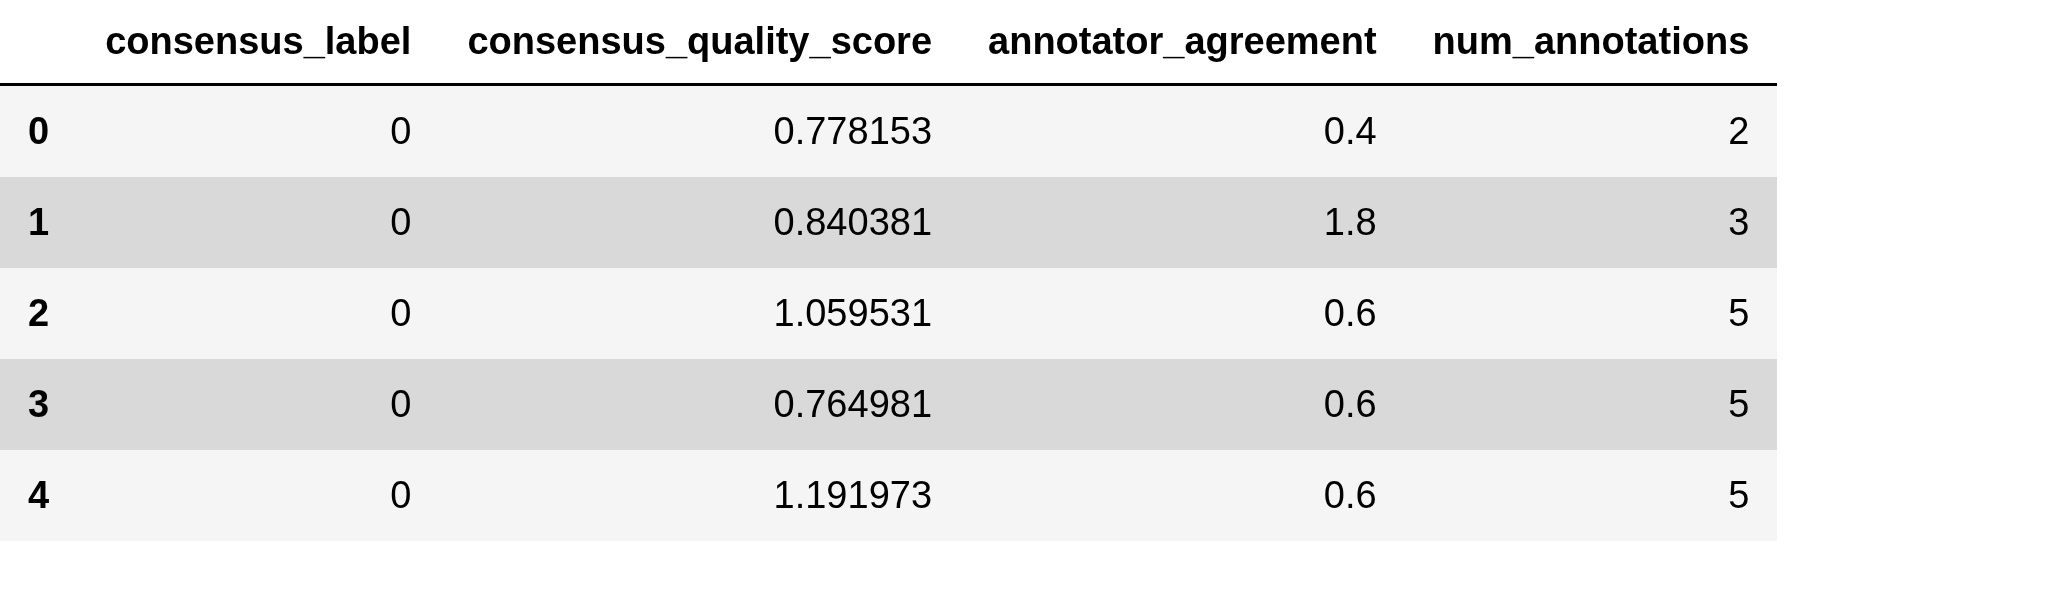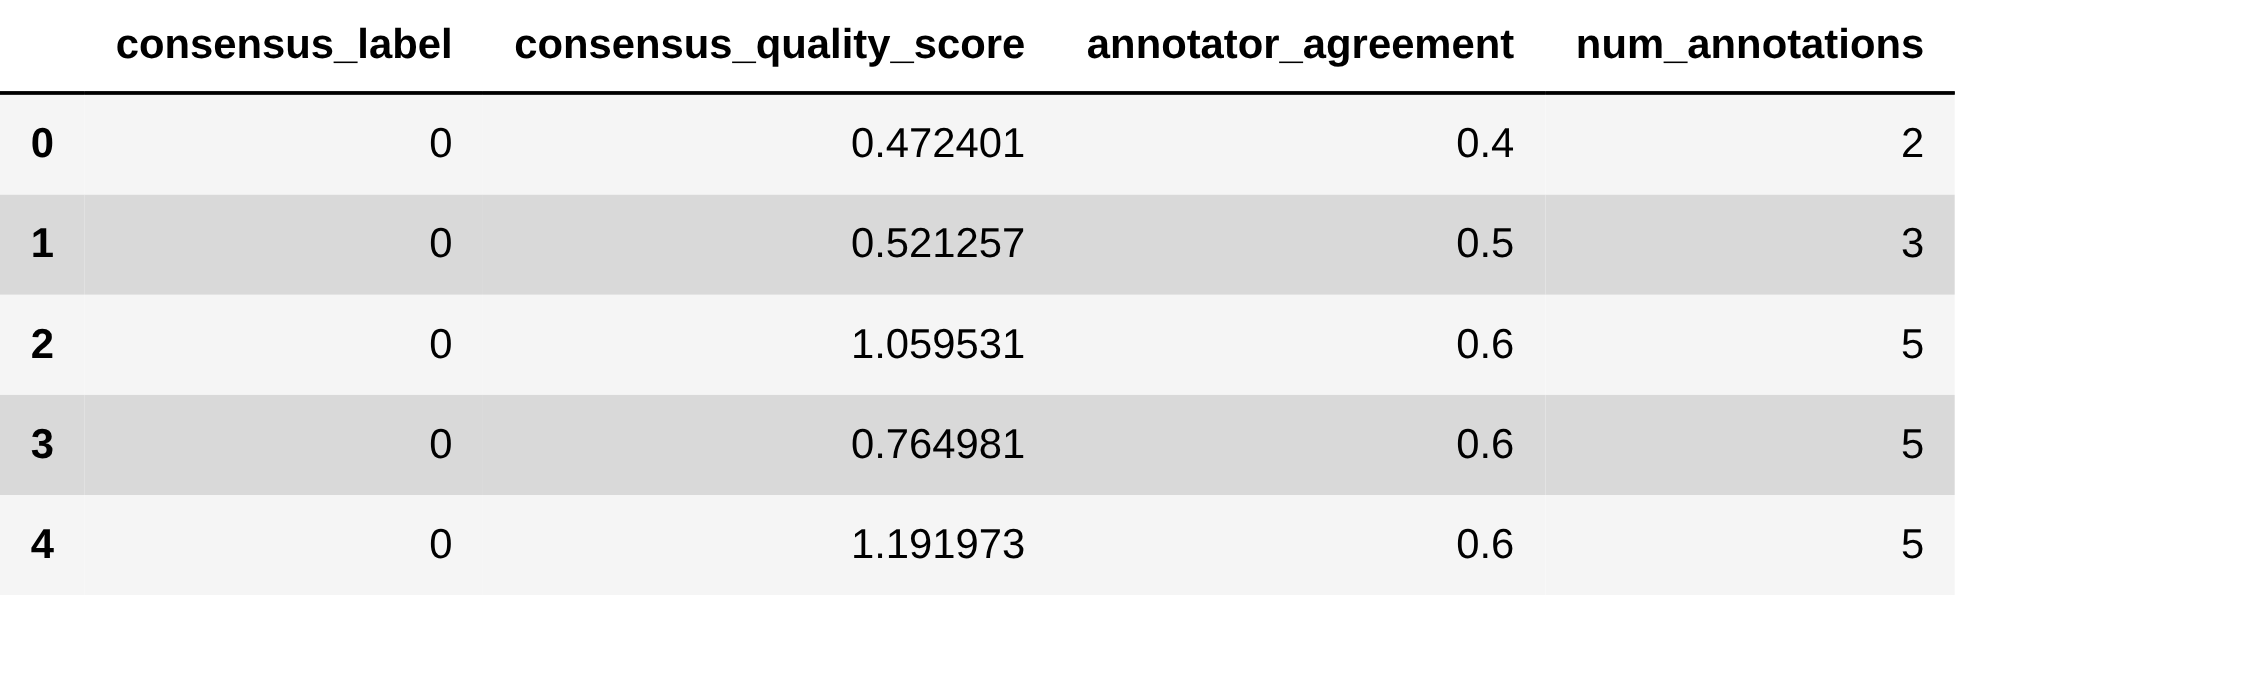--- a/index.html
+++ b/index.html
@@ -56,29 +56,29 @@
       <th>consensus_label</th>
       <th>consensus_quality_score</th>
       <th>annotator_agreement</th>
       <th>num_annotations</th>
     </tr>
   </thead>
   <tbody>
     <tr>
       <td>0</td>
       <td>0</td>
-      <td>0.472401</td>
+      <td>0.778153</td>
       <td>0.4</td>
       <td>2</td>
     </tr>
     <tr>
       <td>1</td>
       <td>0</td>
-      <td>0.521257</td>
-      <td>0.5</td>
+      <td>0.840381</td>
+      <td>1.8</td>
       <td>3</td>
     </tr>
     <tr>
       <td>2</td>
       <td>0</td>
       <td>1.059531</td>
       <td>0.6</td>
       <td>5</td>
     </tr>
     <tr>

